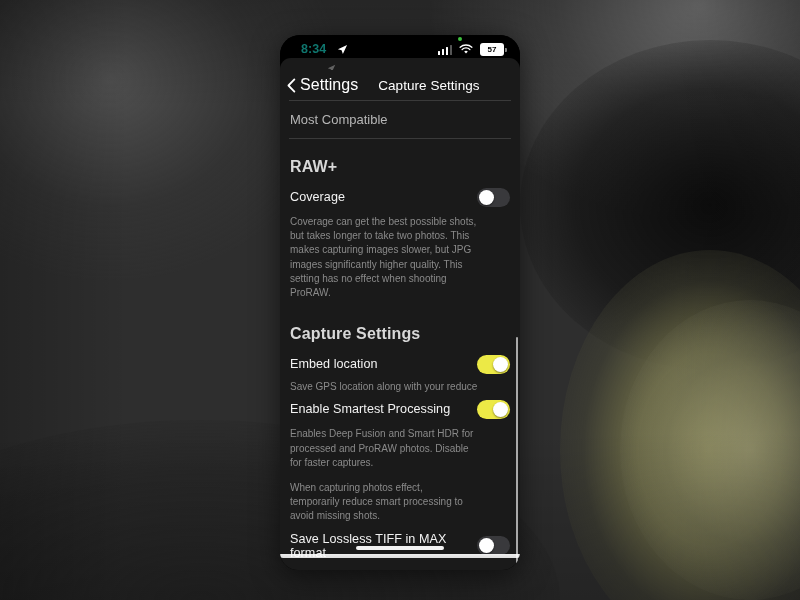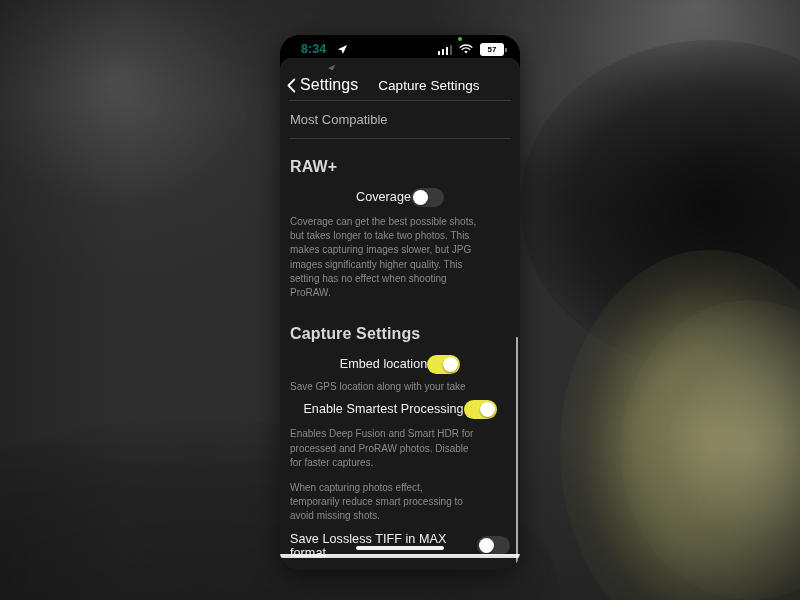--- a/index.html
+++ b/index.html
@@ -235,21 +235,21 @@
     font-weight: bold;
     color: #d8d8d8;
     padding: 19px 10px 8px 10px;
     letter-spacing: 0.15px;
   }
 
   .setting-row {
     position: relative;
     display: flex;
     align-items: center;
-    justify-content: center;
+    justify-content: space-between;
     padding: 2px 10px 2px 10px;
     min-height: 22px;
   }
   .setting-label {
     font-size: 12.6px;
     color: #f2f2f2;
     letter-spacing: 0.05px;
   }
 
   .helptext {
@@ -393,21 +393,21 @@
         <div class="helptext">Coverage can get the best possible shots, but takes longer to take two photos. This makes capturing images slower, but JPG images significantly higher quality. This setting has no effect when shooting ProRAW.</div>
 
         <div class="section-head">Capture Settings</div>
 
         <div class="setting-row">
           <span class="setting-label">Embed location</span>
           <div class="toggle on">
               <div class="knob"></div>
             </div>
         </div>
-        <div class="helptext tight">Save GPS location along with your take</div>
+        <div class="helptext tight">Save GPS location along with your reduce</div>
 
         <div class="setting-row">
           <span class="setting-label">Enable Smartest Processing</span>
           <div class="toggle on">
               <div class="knob"></div>
             </div>
         </div>
         <div class="helptext narrow">Enables Deep Fusion and Smart HDR for processed and ProRAW photos. Disable for faster captures.</div>
 
         <div class="helptext narrow">When capturing photos effect, temporarily reduce smart processing to avoid missing shots.</div>

